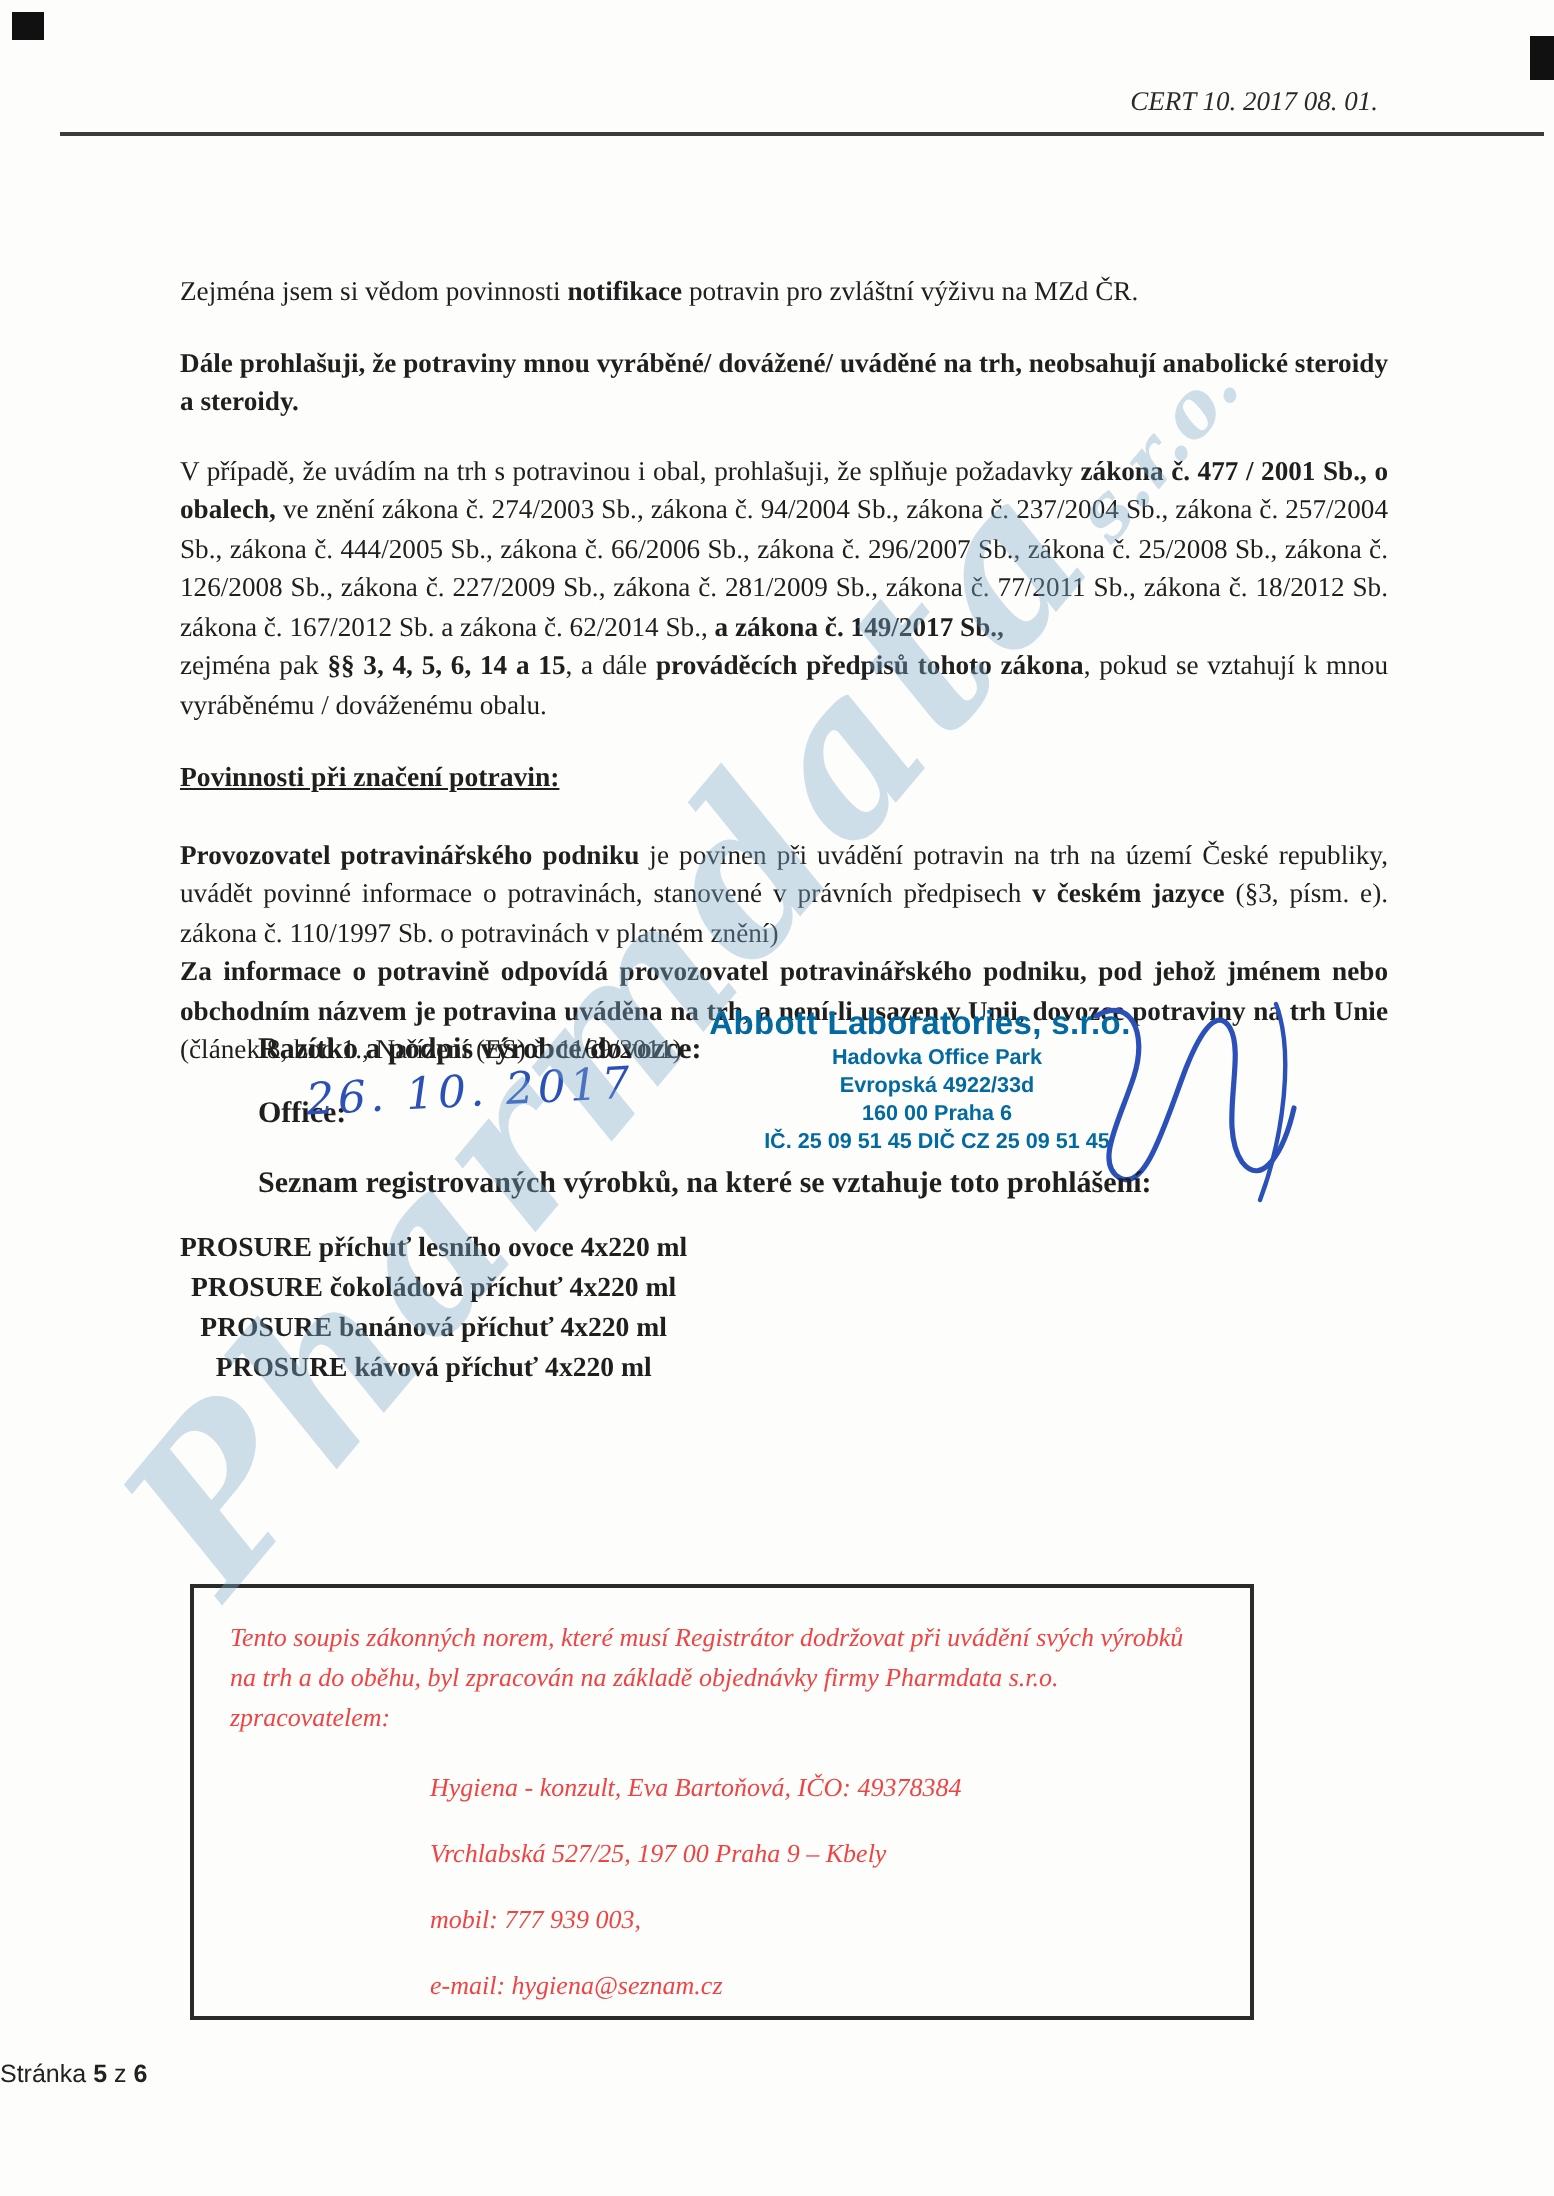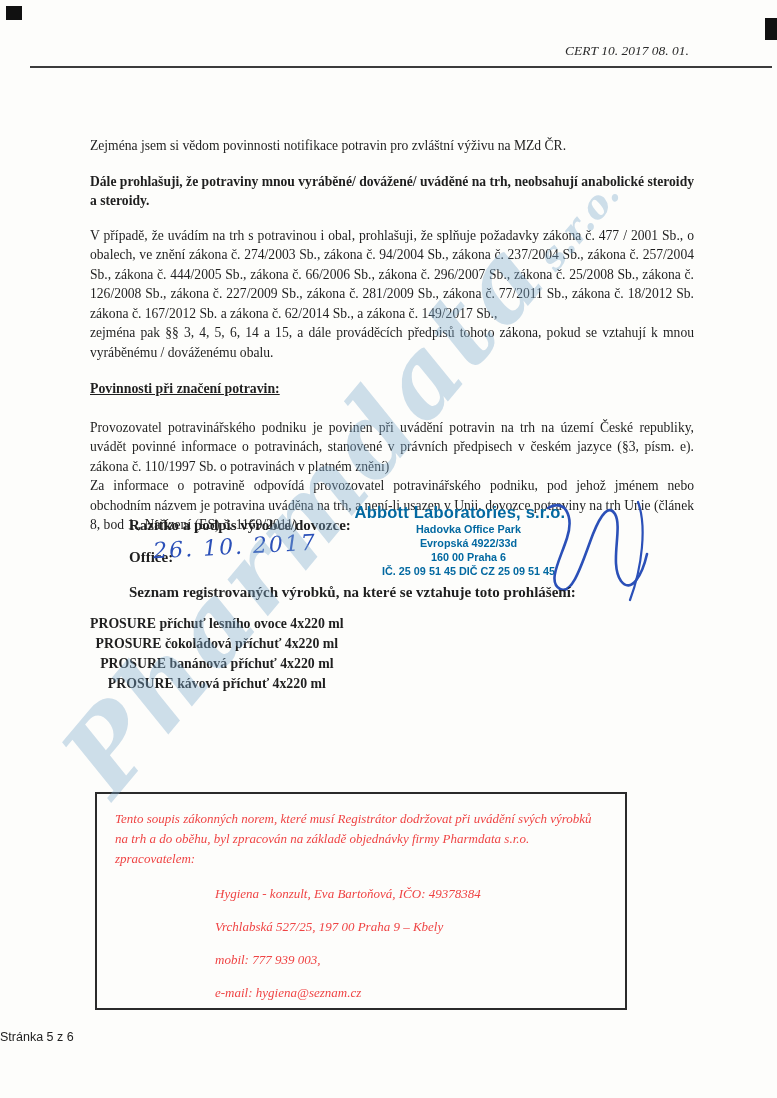--- a/index.html
+++ b/index.html
@@ -23,21 +23,21 @@
   }
   .header-rule {
     position: absolute; top: 66px; left: 30px; width: 742px;
     border-top: 2px solid #3c3c3c;
   }
   
   .para {
     position: absolute; left: 90px; width: 604px;
     font-size: 13.6px; line-height: 19.5px; text-align: justify;
   }
-  .b { font-weight: normal; }
+  .b { font-weight: bold; }
   .bold-para { font-weight: bold; }
   .heading {
     position: absolute; left: 90px;
     font-size: 13.8px; font-weight: bold; text-decoration: underline;
   }
   .label-line { position: absolute; left: 90px; font-size: 15px; font-weight: bold; margin-left: 39px; }
   
   .stamp {
     position: absolute; left: 338px; top: 503px; width: 244px;
     text-align: center; font-family: "Liberation Sans", sans-serif; color: #0369a1;

